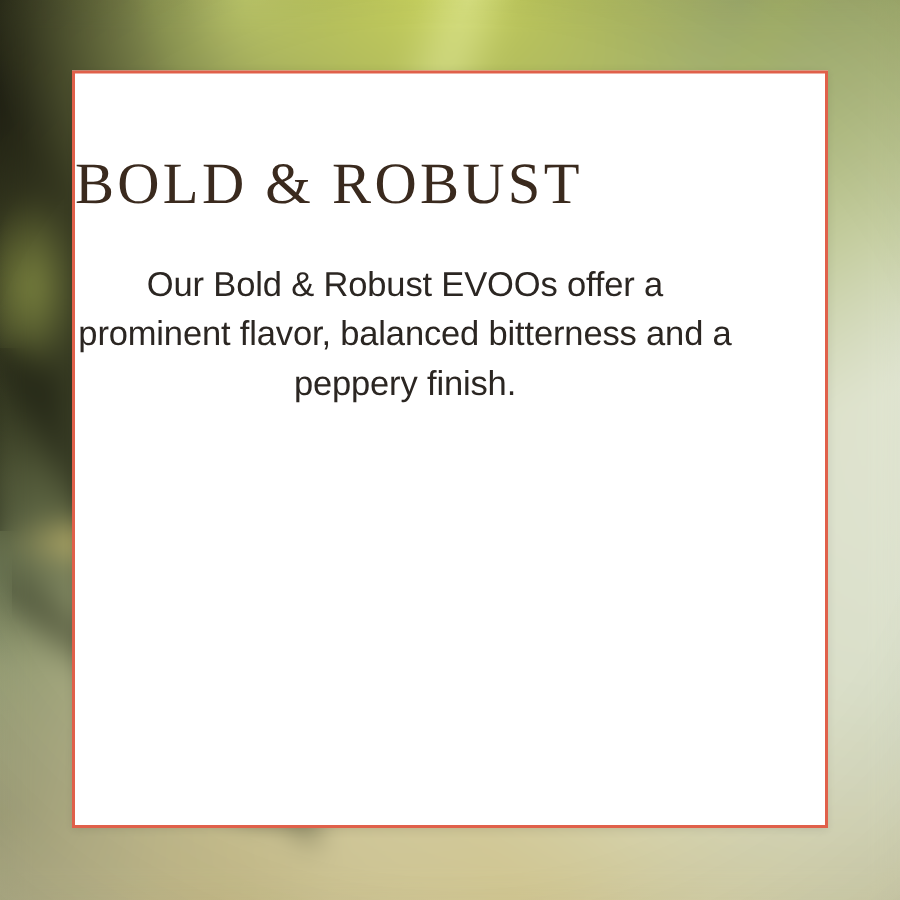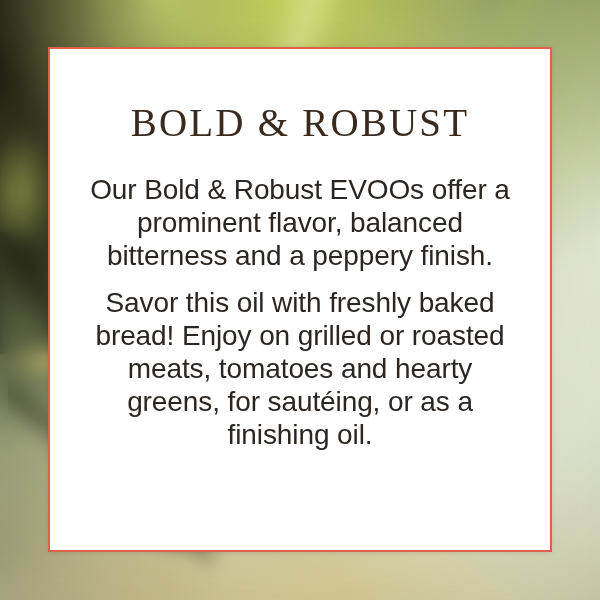--- a/index.html
+++ b/index.html
@@ -97,21 +97,21 @@
     left: 48px;
     top: 47px;
     width: 504px;
     height: 505px;
     box-sizing: border-box;
     background: #ffffff;
     border: 2px solid #e0604a;
     box-shadow: 0 1px 6px rgba(0,0,0,0.10);
     display: flex;
     flex-direction: column;
-    align-items: center;
+    align-items: flex-start;
   }
 
   #card-title {
     margin: 0;
     font-family: "Liberation Serif", "DejaVu Serif", serif;
     font-size: 39px;
     font-weight: 400;
     letter-spacing: 2.2px;
     color: #3a2a1e;
     text-align: center;
@@ -121,21 +121,21 @@
 
   #card-body {
     width: 440px;
     padding-top: 31px;
     text-align: center;
   }
 
   .para {
     margin: 0 0 14px 0;
     font-family: "Liberation Sans", sans-serif;
-    font-size: 28px;
+    font-size: 23px;
     line-height: 33px;
     color: #2b2622;
     text-align: center;
     letter-spacing: -0.1px;
   }
   .para:last-child { margin-bottom: 0; }
 </style>
 </head>
 <body>
 
@@ -147,17 +147,16 @@
   <div class="bg-layer bg-l3"></div>
   <div class="bg-blur"></div>
   <div class="bg-vignette"></div>
 
   <div id="card">
 
     <h1 id="card-title">BOLD &amp; ROBUST</h1>
 
     <div id="card-body">
       <p class="para">Our Bold &amp; Robust EVOOs offer a prominent flavor, balanced bitterness and a peppery finish.</p>
-      <p class="para">Savor this oil with freshly baked bread! Enjoy on grilled or roasted meats, tomatoes and hearty greens, for sautéing, or as a finishing oil.</p>
     </div>
 
   </div>
 </div>
 
 </body></html>

